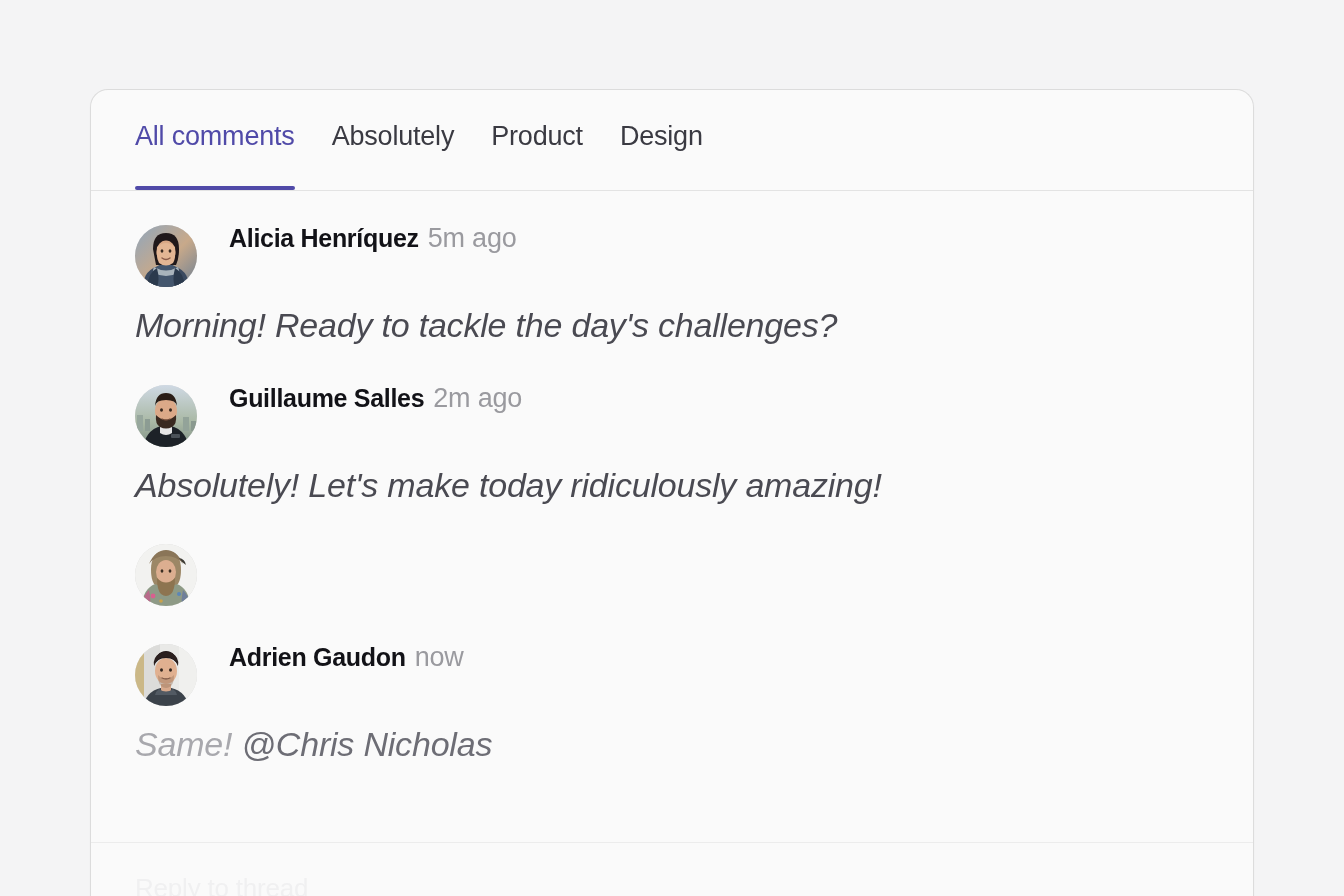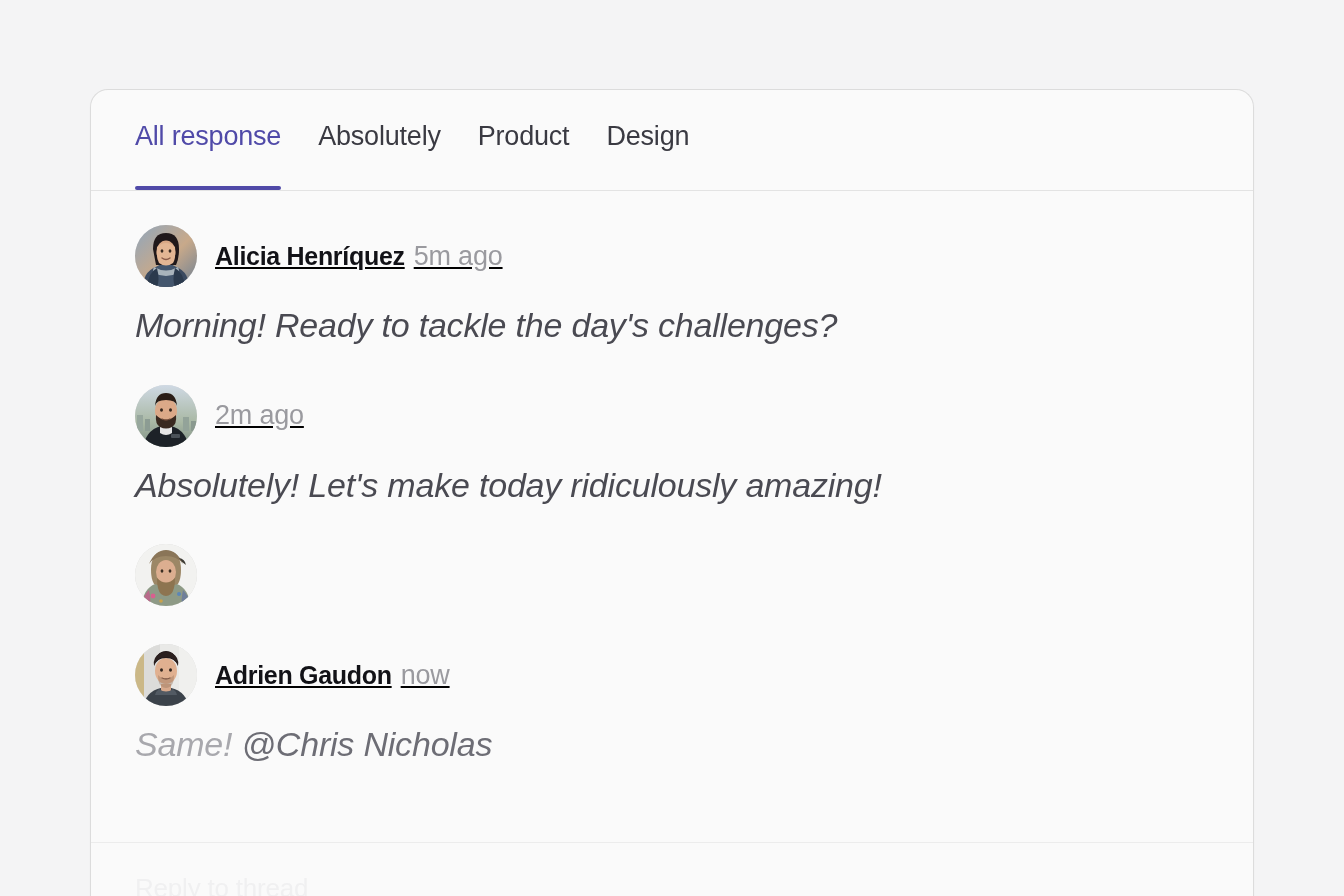--- a/index.html
+++ b/index.html
@@ -85,24 +85,23 @@
     padding: 34px 44px 0 44px;
   }
 
   .comment {
     margin-bottom: 38px;
   }
   .comment:last-child { margin-bottom: 7px; }
 
   .comment-head {
     display: flex;
-    align-items: center;
-    gap: 18px;
+    align-items: flex-start;
+    gap: 32px;
     margin-bottom: 17px;
-    text-decoration: underline;
   }
 
   .avatar {
     width: 62px;
     height: 62px;
     border-radius: 50%;
     flex: 0 0 62px;
     overflow: hidden;
     position: relative;
     background: #d6d6d6;
@@ -173,21 +172,21 @@
   }
 </style>
 </head>
 <body>
 
 <div class="stage">
 
   <div class="card">
 
     <div class="tabs">
-      <button class="tab active">All response</button>
+      <button class="tab active">All comments</button>
       <button class="tab">Absolutely</button>
       <button class="tab">Product</button>
       <button class="tab">Design</button>
     </div>
 
     <div class="comments">
 
       <div class="comment">
         <div class="comment-head">
           <div class="avatar">
@@ -244,20 +243,21 @@
               <ellipse cx="31" cy="26" rx="11" ry="13" fill="#dba988"></ellipse>
               <path d="M20 21 q1-13 11-13 10 0 11 13-1-6-11-6-10 0-11 6z" fill="#2a1d16"></path>
               <path d="M21 30 q10 10 20 0 1 9-4 12-6 3-12 0-5-3-4-12z" fill="#3a2a20"></path>
               <ellipse cx="26.5" cy="25" rx="1.5" ry="1.8" fill="#34261d"></ellipse>
               <ellipse cx="35.5" cy="25" rx="1.5" ry="1.8" fill="#34261d"></ellipse>
               <path d="M27 34 q4 2 8 0" stroke="#6e4a38" stroke-width="1.3" fill="none" stroke-linecap="round"></path>
               <rect x="36" y="49" width="9" height="4" rx="1" fill="#4a5158"></rect>
             </svg>
           </div>
           <div class="meta">
+            <span class="author">Guillaume Salles</span>
             <span class="time">2m ago</span>
           </div>
         </div>
         <div class="body">
           <span>Absolutely! Let's make today ridiculously amazing!</span>
         </div>
       </div>
 
       <div class="comment">
         <div class="comment-head">

